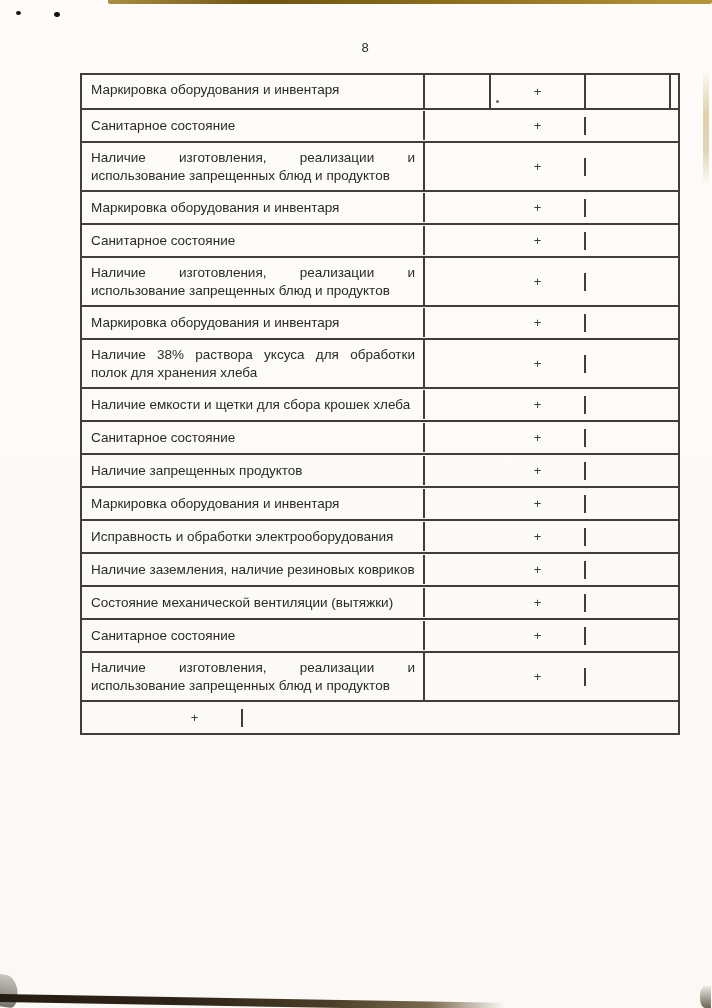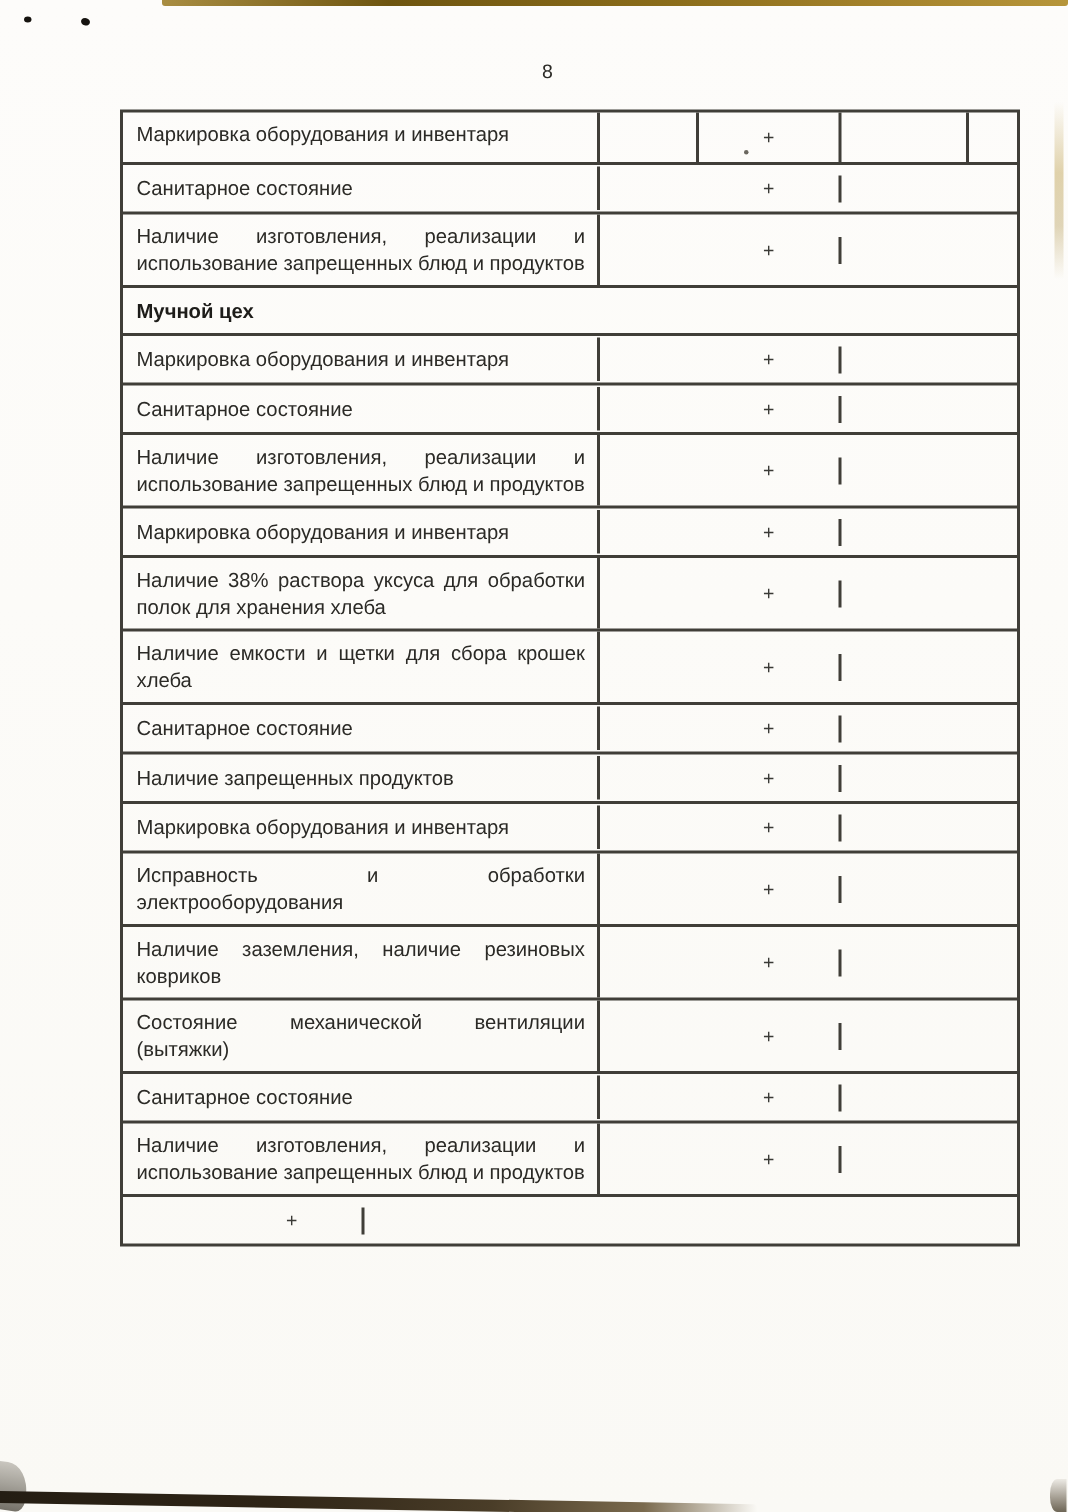--- a/index.html
+++ b/index.html
@@ -46,21 +46,21 @@
     background: transparent;
   }
   .row { display: flex; align-items: stretch; }
   .row + .row { border-top: 2px solid var(--table-border); align-items: center; }
   .cell {
     font-size: 13.5px;
     line-height: 18px;
     color: var(--ink);
   }
   .c0 {
-    width: 318px;
+    width: 343px;
     border-right: 2px solid var(--table-border);
     padding: 6px 8px 5px 9px;
     text-align: justify;
   }
   .mark {
     display: flex;
     align-items: center;
     justify-content: center;
     font-size: 13px;
     color: var(--mark);
@@ -142,23 +142,20 @@
         <div class="cell mark c3"></div>
         <div class="cell mark c4"></div>
       </div>
       <div class="row item">
         <div class="cell c0">Наличие изготовления, реализации и использование запрещенных блюд и продуктов</div>
         <div class="cell mark c1"></div>
         <div class="cell mark c2">+</div>
         <div class="cell mark c3"></div>
         <div class="cell mark c4"></div>
       </div>
-      <div class="row section">
-        <div class="cell full">Мучной цех</div>
-      </div>
       <div class="row item">
         <div class="cell c0">Маркировка оборудования и инвентаря</div>
         <div class="cell mark c1"></div>
         <div class="cell mark c2">+</div>
         <div class="cell mark c3"></div>
         <div class="cell mark c4"></div>
       </div>
       <div class="row item">
         <div class="cell c0">Санитарное состояние</div>
         <div class="cell mark c1"></div>

